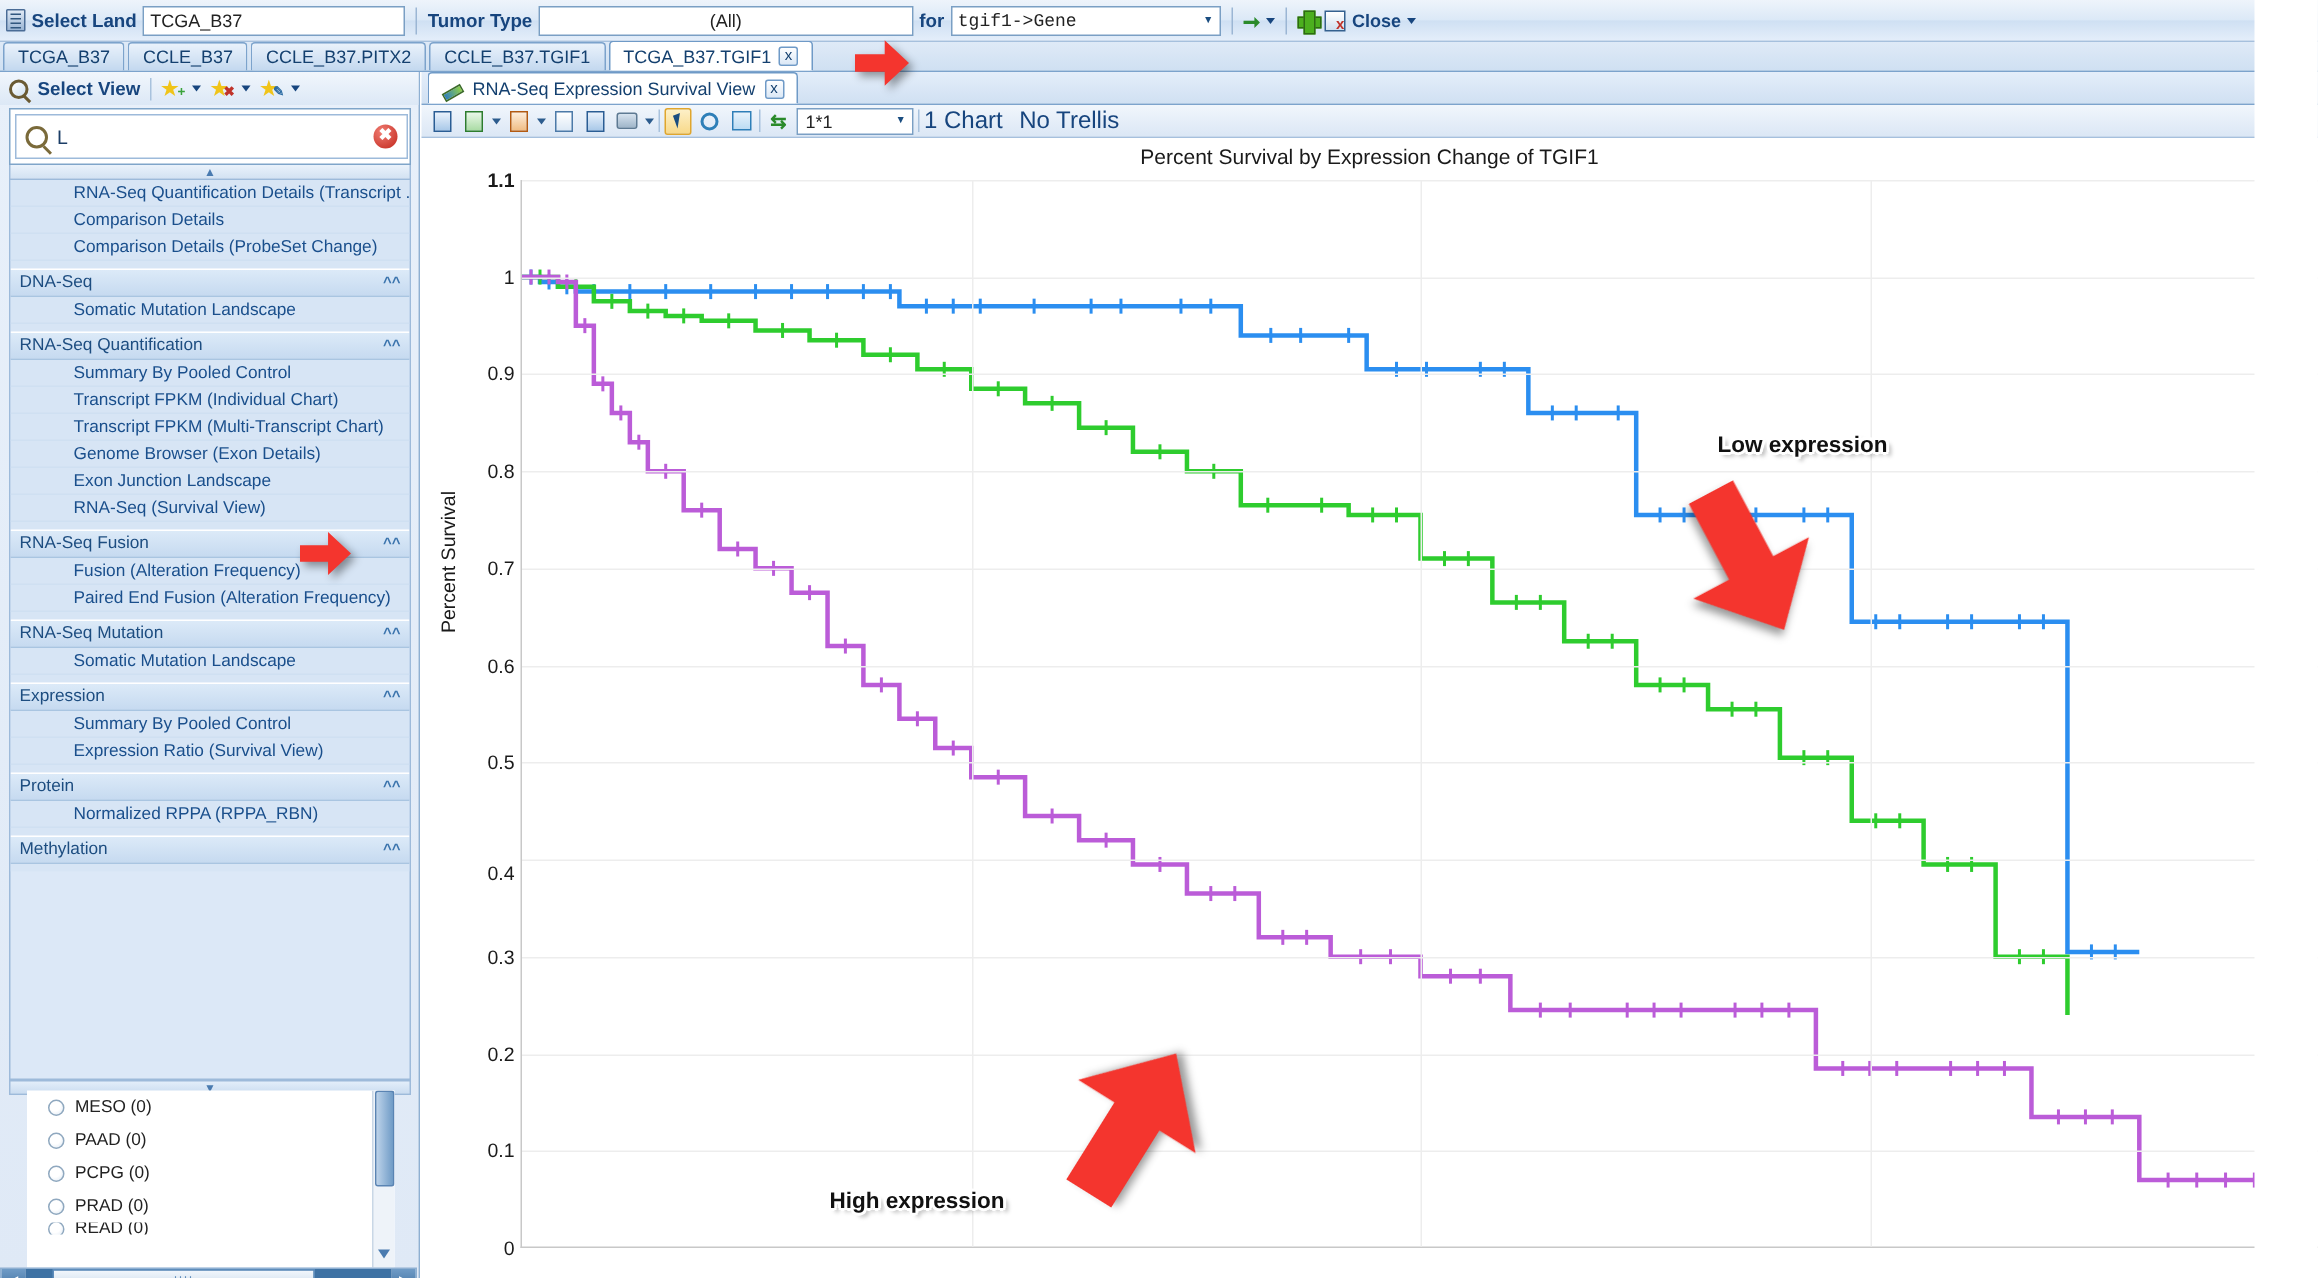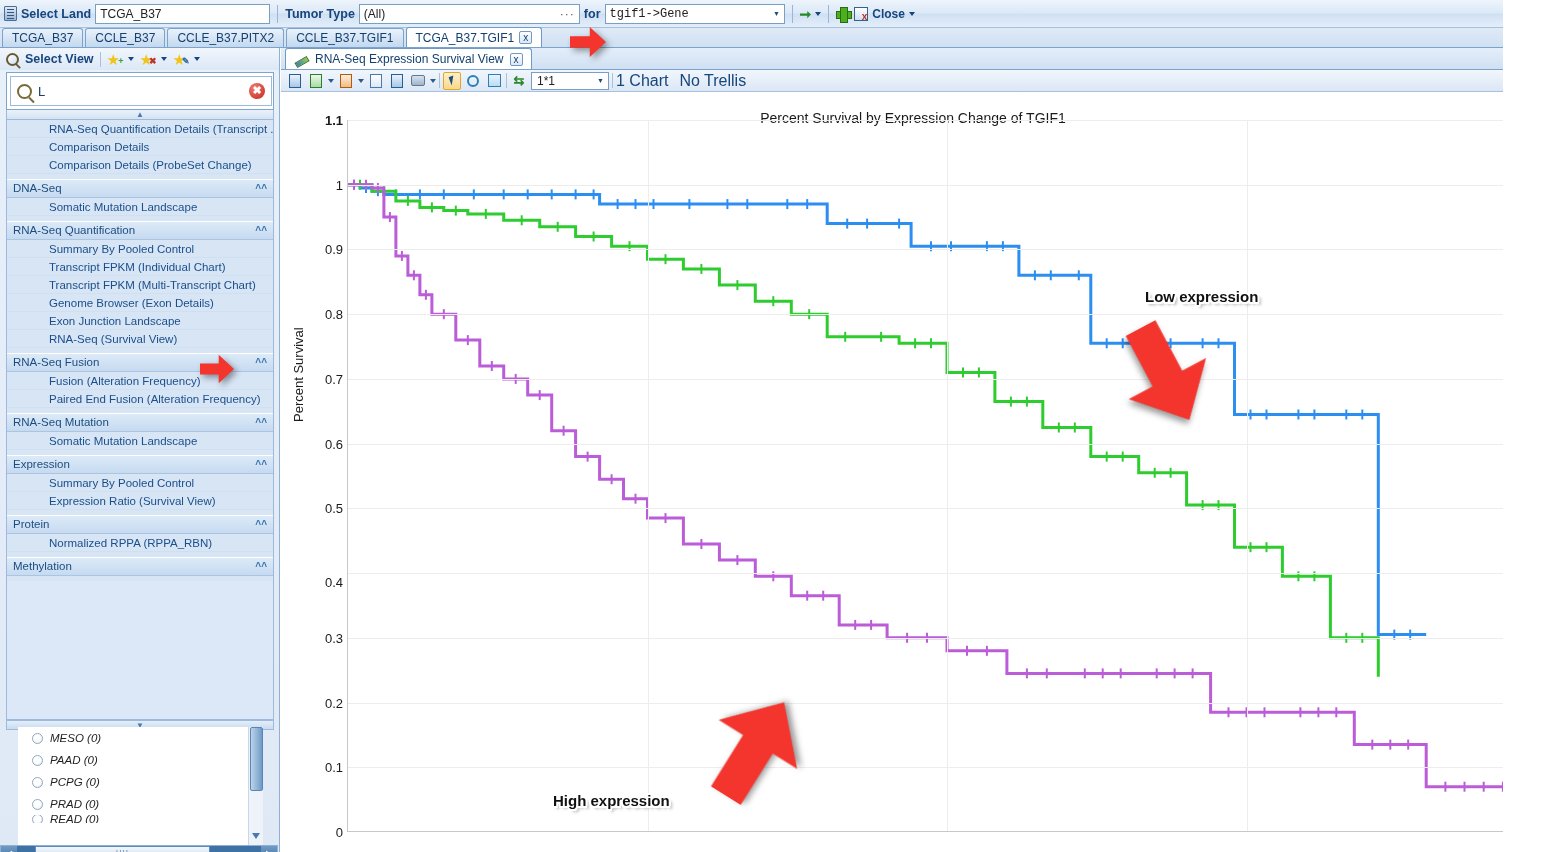--- a/index.html
+++ b/index.html
@@ -143,21 +143,21 @@
   #bottom-collapse{
     position:absolute;left:6px;top:672px;width:268px;height:10px;
     background:linear-gradient(to bottom,#e3eefa,#cadcf0);border:1px solid #9dbada;
     display:flex;align-items:center;justify-content:center;color:#4a7bb0;font-size:8px;
   }
   
   #radiolist{
     position:absolute;left:18px;top:679px;width:245px;height:118px;background:#ffffff;
     border:none;overflow:hidden;
   }
-  .radio-row{height:22px;display:flex;align-items:center;gap:7px;padding-left:14px;color:#222;font-size:11.5px;font-style:italic;}
+  .radio-row{height:22px;display:flex;align-items:center;gap:7px;padding-left:14px;color:#222;font-size:11.5px;}
   .radio-dot{
     width:11px;height:11px;border-radius:50%;border:1px solid #8fa8bf;
     background:radial-gradient(circle at 40% 35%,#ffffff 45%,#dbe6f2 100%);flex:none;
   }
   #radio-vscroll{
     position:absolute;right:0;top:0;width:15px;height:118px;background:#eef3f9;border-left:1px solid #c9d7e6;
   }
   #radio-vscroll .thumb{position:absolute;left:1px;top:0;width:13px;height:64px;background:linear-gradient(to right,#bdd3ea,#6f9bc6);border:1px solid #5a84b3;border-radius:2px;}
   #radio-vscroll .arr{position:absolute;left:3px;bottom:6px;width:0;height:0;border-left:4px solid transparent;border-right:4px solid transparent;border-top:6px solid #4a7bb0;}
   #radio-hscroll{
@@ -212,21 +212,21 @@
   .refresh-ic{color:#2a8a2a;font-size:13px;font-weight:bold;}
   .size-combo{
     height:18px;width:78px;border:1px solid #7a9fc4;background:#fff;
     display:flex;align-items:center;padding:0 0 0 5px;font-size:12px;color:#222;
   }
   .size-combo .caret{margin-left:auto;width:15px;display:flex;align-items:center;justify-content:center;color:#1a4d80;font-size:7px;}
   .tlabel{color:#17457e;font-size:16px;white-space:nowrap;}
 
   #plotwrap{position:absolute;left:0;top:44px;width:1264px;height:760px;background:#fff;}
   #charttitle{
-    position:absolute;left:0;top:18px;width:1264px;text-align:center;
+    position:absolute;left:0;top:4px;width:1264px;text-align:center;
     font-size:14px;color:#1a1a1a;
   }
   #ylabel{
     position:absolute;left:10px;top:330px;
     transform:rotate(-90deg);transform-origin:left top;
     font-size:13px;color:#1a1a1a;white-space:nowrap;
   }
   .ytick{
     position:absolute;right:0;width:40px;text-align:right;
     font-size:13px;color:#1a1a1a;transform:translateY(-50%);
@@ -252,21 +252,21 @@
 </style>
 </head>
 <body>
 
 <div id="topbar">
   <div class="icon-land"></div>
   <span class="tb-label">Select Land</span>
   <div class="tb-input" style="width:175px;">TCGA_B37</div>
   <div class="tb-sep"></div>
   <span class="tb-label">Tumor Type</span>
-  <div class="tb-input" style="width:221px;display:flex;align-items:center;">
+  <div class="tb-input" style="width:250px;display:flex;align-items:center;flex-direction:column;">
     <span>(All)</span>
     <span style="margin-left:auto;color:#555;letter-spacing:1px;">···</span>
   </div>
   <span class="tb-label">for</span>
   <div class="combo" style="width:180px;">
     <span style="flex:1;font-family:Liberation Mono, monospace;">tgif1-&gt;Gene</span>
     <span class="caret">▼</span>
   </div>
   <div class="tb-sep"></div>
   <span class="go-arrow">➞</span>

